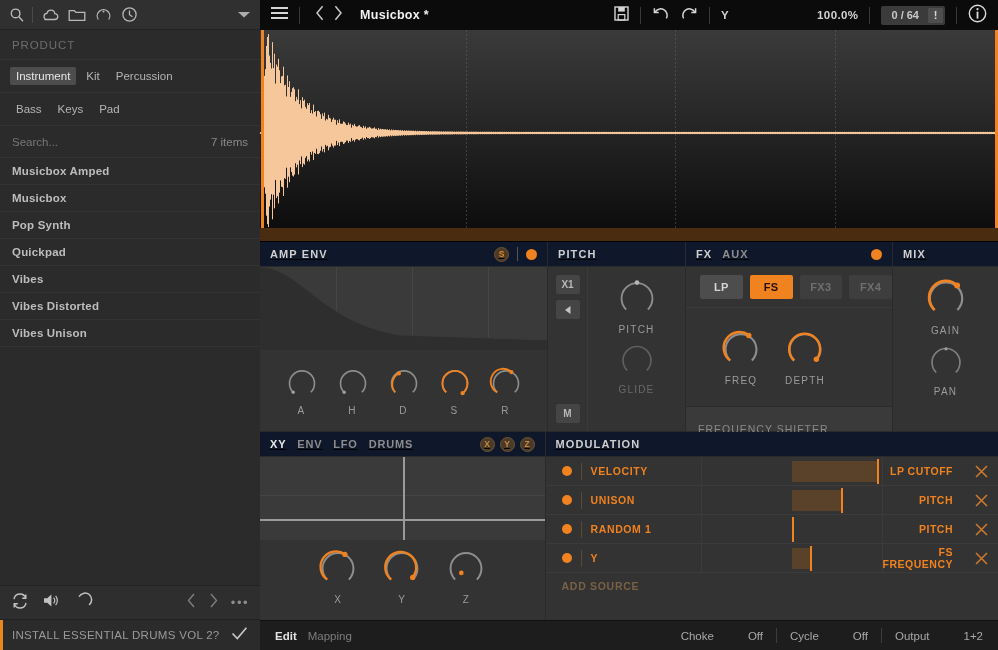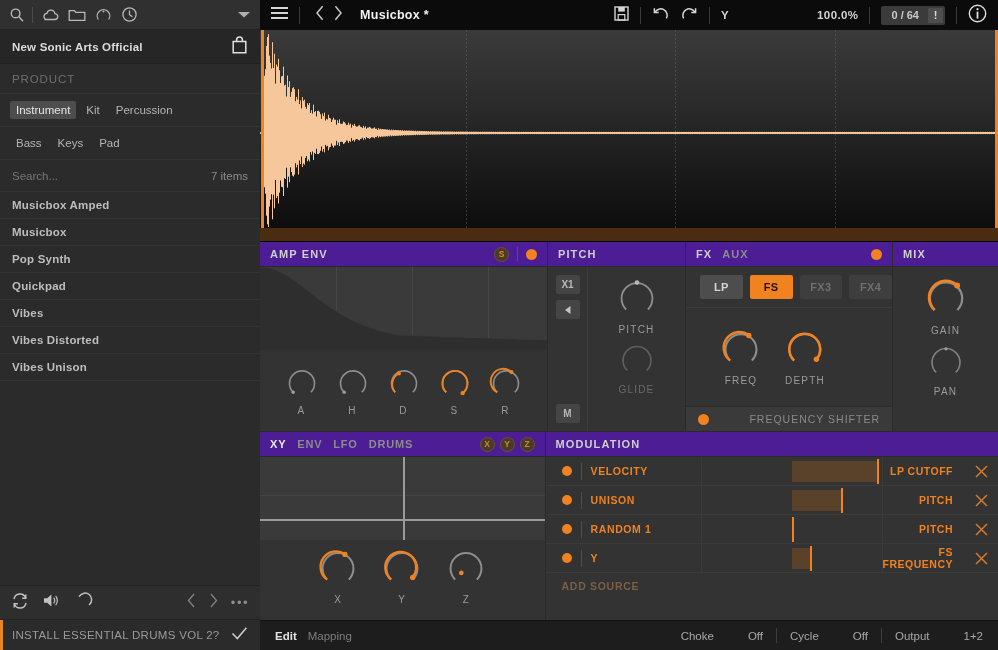--- a/index.html
+++ b/index.html
@@ -118,22 +118,22 @@
         background: repeating-linear-gradient(180deg,#6a6a6a 0 2px,transparent 2px 4px); opacity:.45; }
   .wave-svg { position:absolute; left:0; top:0; }
   .playhead { position:absolute; top:0; bottom:0; width:3px; background:#f0821f; }
   .wave-footer {
     position:absolute; left:0; right:0; bottom:0; height:13px; background:#4a2d11;
   }
 
   
   .panel { background:#333333; position:relative; }
   .panel-head {
-    height:25px; background:#4c1d95; display:flex; align-items:center;
-    padding:0 10px; border-bottom:1px solid #2a2a2a;
+    height:25px; background:#0f172a; display:flex; align-items:center;
+    padding:0 10px; border-bottom:1px solid #2a2a2a;text-decoration:underline;
   }
   .panel-title {
     color:#cfcfcf; font-size:11px; font-weight:bold; letter-spacing:1.1px;
   }
   .panel-title.dim { color:#8c8c8c; font-weight:bold; }
   .head-spacer { flex:1; }
   .badge-circle {
     width:15px; height:15px; border-radius:50%; background:#4a3a28;
     border:1px solid #6a5336; color:#e8871e; font-size:8.5px; font-weight:bold;
     display:flex; align-items:center; justify-content:center;
@@ -154,21 +154,21 @@
   .fx-tabs { display:flex; gap:7px; padding:8px 0 0 14px; }
   .fx-tab {
     width:47px; height:24px; border-radius:2px; display:flex; align-items:center;
     justify-content:center; font-size:11px; font-weight:bold; letter-spacing:.4px;
     background:#4d4d4d; color:#d5d5d5;
   }
   .fx-tab.active { background:#f0821f; color:#241300; }
   .fx-tab.off { background:#3e3e3e; color:#6f6f6f; }
   .fx-foot {
     height:25px; background:#3a3a3a; border-top:1px solid #2c2c2c;
-    display:flex; align-items:center; padding:0 12px; gap:16px;
+    display:flex; align-items:flex-start; padding:0 12px; gap:16px;flex-direction:column;
   }
   .fx-foot-label { flex:1; text-align:right; color:#8a8a8a; font-size:10.5px; letter-spacing:1px; }
 
   
   .sq-btn {
     width:24px; height:19px; background:#454545; border-radius:2px;
     display:flex; align-items:center; justify-content:center;
     color:#b8b8b8; font-size:10px; font-weight:bold;
   }
 
@@ -252,29 +252,20 @@
           </svg>
       </span>
       <span class="bt-spacer"></span>
       <span class="ic">
         <svg width="14" height="9" viewBox="0 0 14 9">
             <path d="M1 2 L7 7.5 L13 2 Z" fill="#c9c9c9"></path>
           </svg>
       </span>
     </div>
 
-    <div class="acct-row">
-      <span class="acct-name">New Sonic Arts Official</span>
-      <span>
-        <svg width="17" height="18" viewBox="0 0 17 18">
-            <path d="M2.2 5.6h12.6v11.2H2.2z" fill="none" stroke="#e0e0e0" stroke-width="1.5"></path>
-            <path d="M5.6 5.6V3.9a2.9 2.9 0 0 1 5.8 0v1.7" fill="none" stroke="#e0e0e0" stroke-width="1.5"></path>
-          </svg>
-      </span>
-    </div>
 
     <div class="section-label">PRODUCT</div>
 
     <div class="filter-row">
       <span class="filter-chip active">Instrument</span>
       <span class="filter-chip">Kit</span>
       <span class="filter-chip">Percussion</span>
     </div>
 
     <div class="filter-row">

